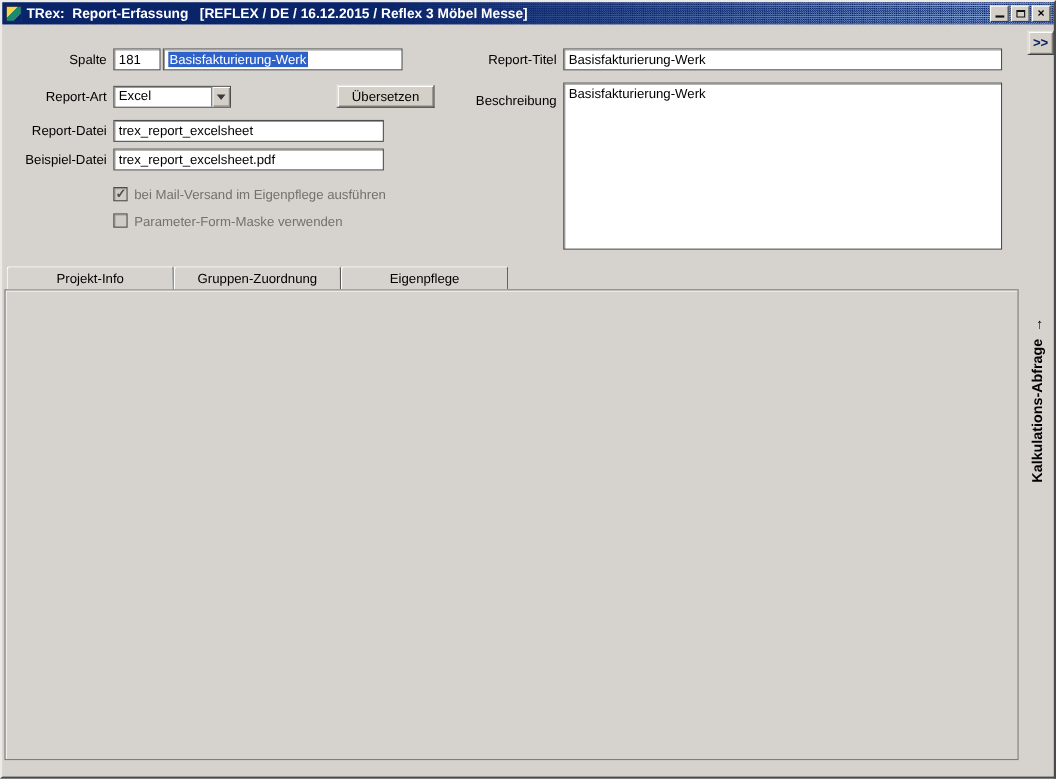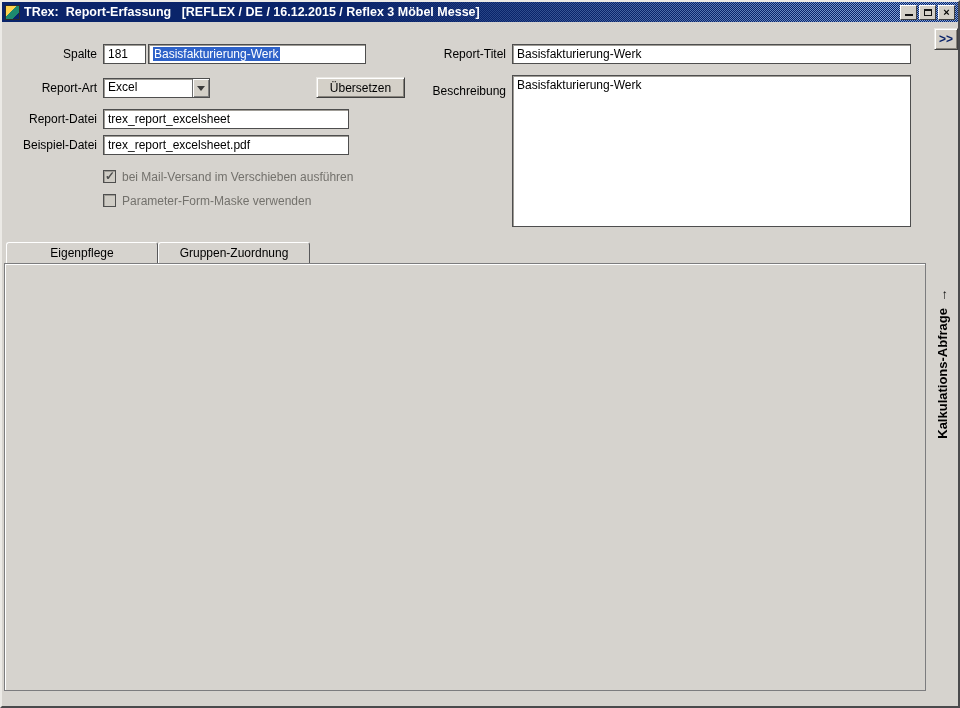--- a/index.html
+++ b/index.html
@@ -107,39 +107,40 @@
 <div class="fld" style="left:148px;top:44px;width:218px;height:20px;"><span class="selspan">Basisfakturierung-Werk</span></div>
 
 <div class="lbl r" style="left:380px;width:126px;top:47px;">Report-Titel</div>
 <div class="fld" style="left:512px;top:44px;width:399px;height:20px;">Basisfakturierung-Werk</div>
 
 <div class="lbl r" style="left:0;width:97px;top:81px;">Report-Art</div>
 <div class="dd" style="left:103px;top:78px;width:107px;height:20px;">
   <div class="ddval">Excel</div>
   <div class="ddbtn"></div>
 </div>
-<div class="btn3d" style="left:316px;top:77px;width:89px;height:21px;">Übersetzen</div>
+<div class="btn3d" style="left:306px;top:77px;width:89px;height:21px;">Übersetzen</div>
 
 <div class="lbl r" style="left:380px;width:126px;top:84px;">Beschreibung</div>
 <div class="fld area" style="left:512px;top:75px;width:399px;height:152px;">Basisfakturierung-Werk</div>
 
 <div class="lbl r" style="left:0;width:97px;top:112px;">Report-Datei</div>
 <div class="fld" style="left:103px;top:109px;width:246px;height:20px;">trex_report_excelsheet</div>
 
 <div class="lbl r" style="left:0;width:97px;top:138px;">Beispiel-Datei</div>
 <div class="fld" style="left:103px;top:135px;width:246px;height:20px;">trex_report_excelsheet.pdf</div>
 
 <div class="cb gray checked" style="left:103px;top:170px;"></div>
-<div class="lbl gray" style="left:122px;top:170px;">bei Mail-Versand im Verschieben ausführen</div>
+<div class="lbl gray" style="left:122px;top:170px;">bei Mail-Versand im Eigenpflege ausführen</div>
 <div class="cb gray" style="left:103px;top:194px;"></div>
 <div class="lbl gray" style="left:122px;top:194px;">Parameter-Form-Maske verwenden</div>
 
 <div class="tabbar">
+    <div class="tab">Projekt-Info</div>
+    <div class="tab">Gruppen-Zuordnung</div>
     <div class="tab">Eigenpflege</div>
-    <div class="tab">Gruppen-Zuordnung</div>
   </div>
 
 <div class="content"></div>
 
 <div class="gbox" style="left:12px;top:271px;width:898px;height:61px;"></div>
 <div class="vdiv" style="left:410px;top:273px;height:57px;"></div>
 <div class="vdiv" style="left:700px;top:273px;height:57px;"></div>
 
 <div class="lbl" style="left:32px;top:295px;">Abfrage</div>
 <div class="dd" style="left:90px;top:291px;width:289px;height:21px;">

